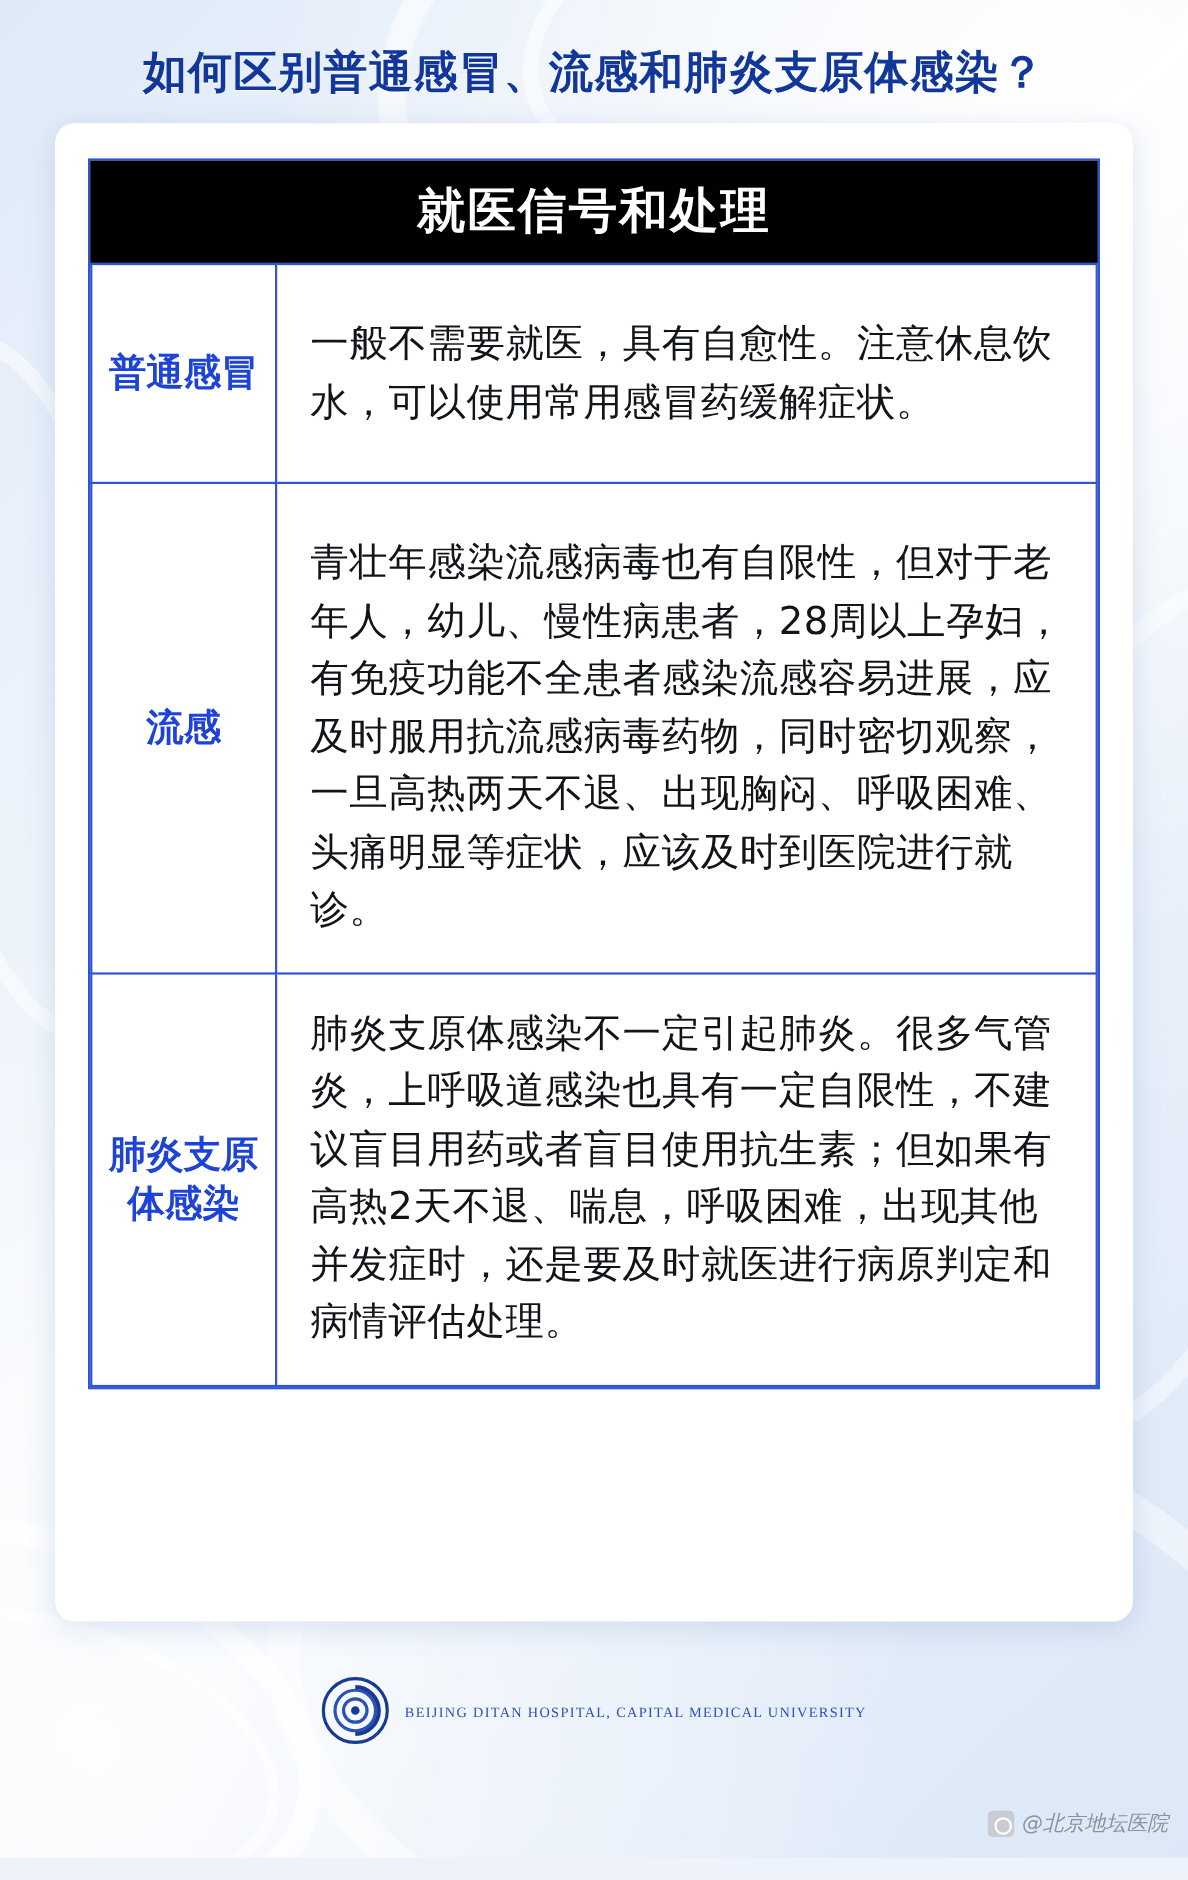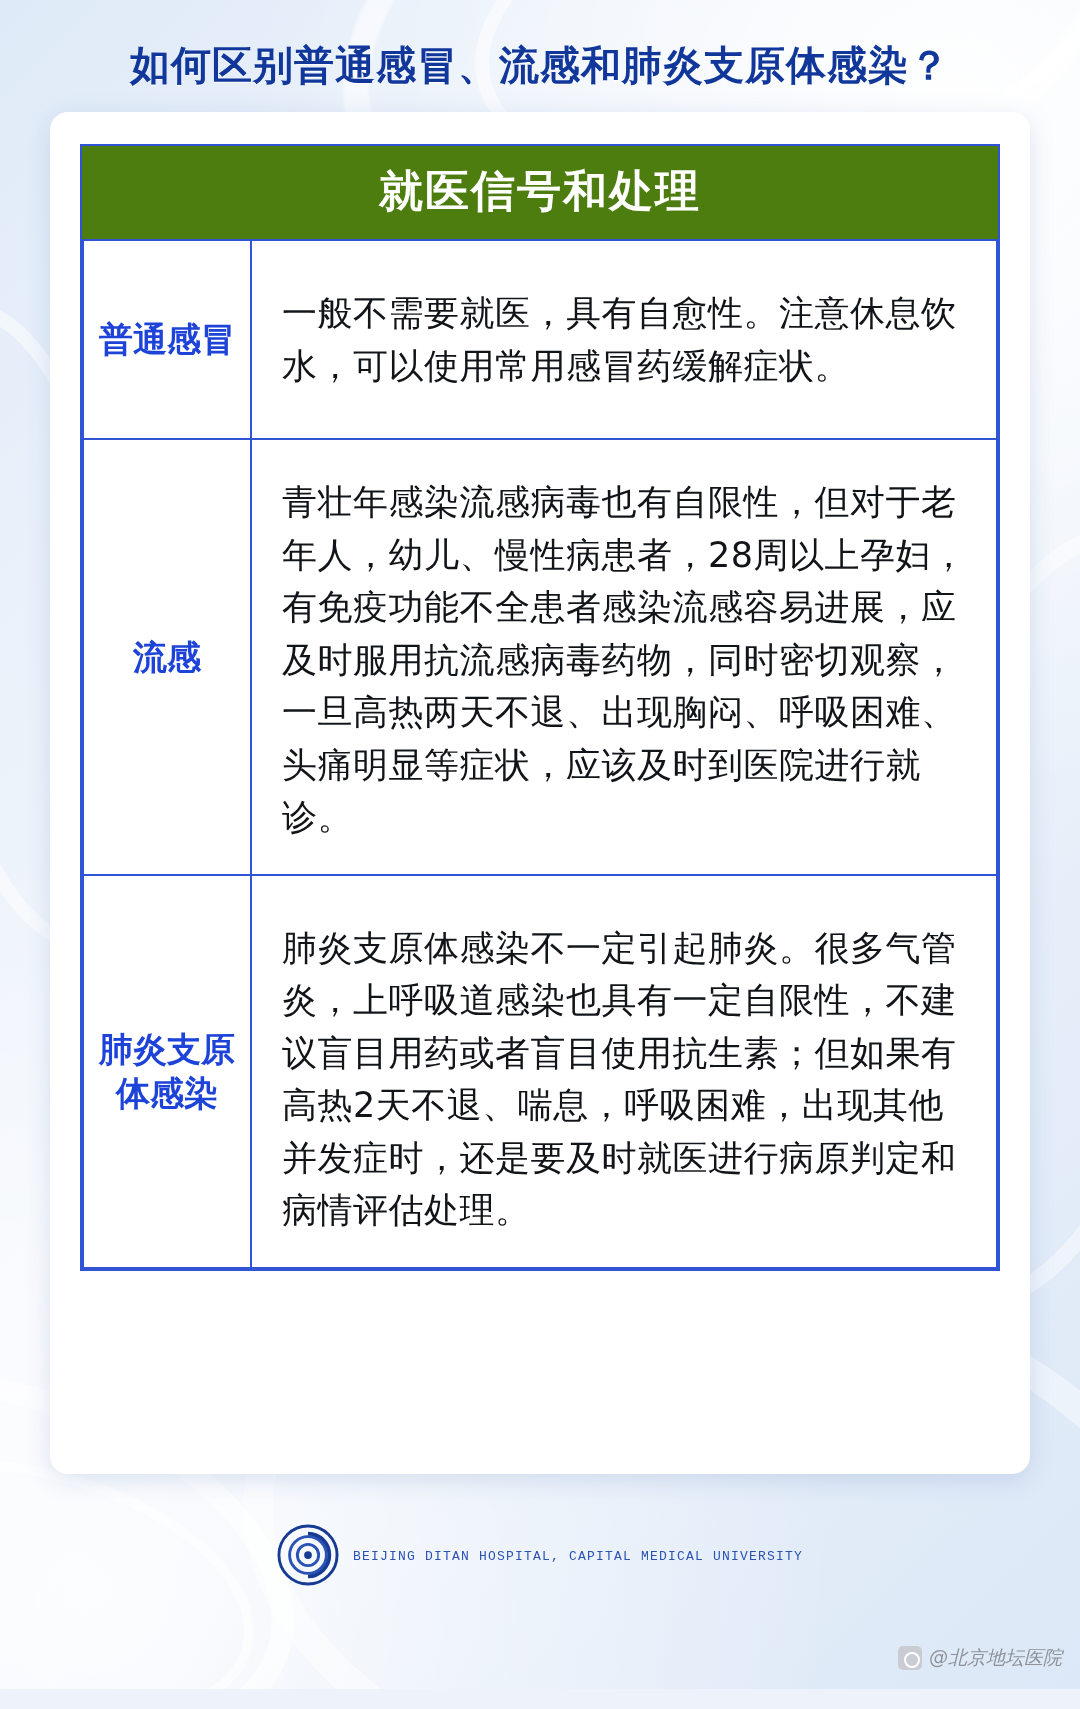--- a/index.html
+++ b/index.html
@@ -71,21 +71,21 @@
   .table-wrap {
     position: absolute;
     left: 30px;
     top: 32px;
     width: 920px;
     box-sizing: border-box;
     border: 2px solid #2f54d6;
   }
 
   .tbl-head {
-    background: #4d7c0f;
+    background: #000000;
     color: #ffffff;
     text-align: center;
     font-size: 44px;
     font-weight: bold;
     letter-spacing: 2px;
     padding: 16px 0 18px 0;
     font-family: "DejaVu Sans", "Liberation Sans", sans-serif;
   }
 
   table.info {
@@ -111,22 +111,22 @@
   }
   td.body {
     padding: 26px 28px 26px 30px;
     color: #111418;
     font-size: 35px;
     line-height: 1.5;
     letter-spacing: 0.5px;
     font-family: "DejaVu Sans", "Liberation Sans", sans-serif;
   }
   tr.row-cold td.body { padding-top: 46px; padding-bottom: 46px; }
-  tr.row-flu td.body { padding-top: 36px; padding-bottom: 30px; }
-  tr.row-myco td.body { padding-top: 46px; padding-bottom: 30px; margin-left: 20px; }
+  tr.row-flu td.body { padding-top: 46px; padding-bottom: 30px; }
+  tr.row-myco td.body { padding-top: 28px; padding-bottom: 30px; margin-left: 20px; }
 
   .footer {
     position: absolute;
     left: 0;
     top: 1500px;
     width: 1080px;
     height: 110px;
     display: flex;
     align-items: center;
     justify-content: center;
@@ -144,21 +144,21 @@
     font-weight: bold;
     color: #173a93;
     letter-spacing: 1px;
     font-family: "DejaVu Sans", "Liberation Sans", sans-serif;
   }
   .logo-en {
     font-size: 13px;
     color: #2a52b5;
     letter-spacing: 1.2px;
     margin-top: 4px;
-    font-family: Liberation Mono, monospace;
+    font-family: Liberation Serif, serif;
   }
 
   .watermark {
     position: absolute;
     right: 18px;
     top: 1645px;
     display: flex;
     align-items: center;
     color: #8d9199;
     font-size: 19px;

